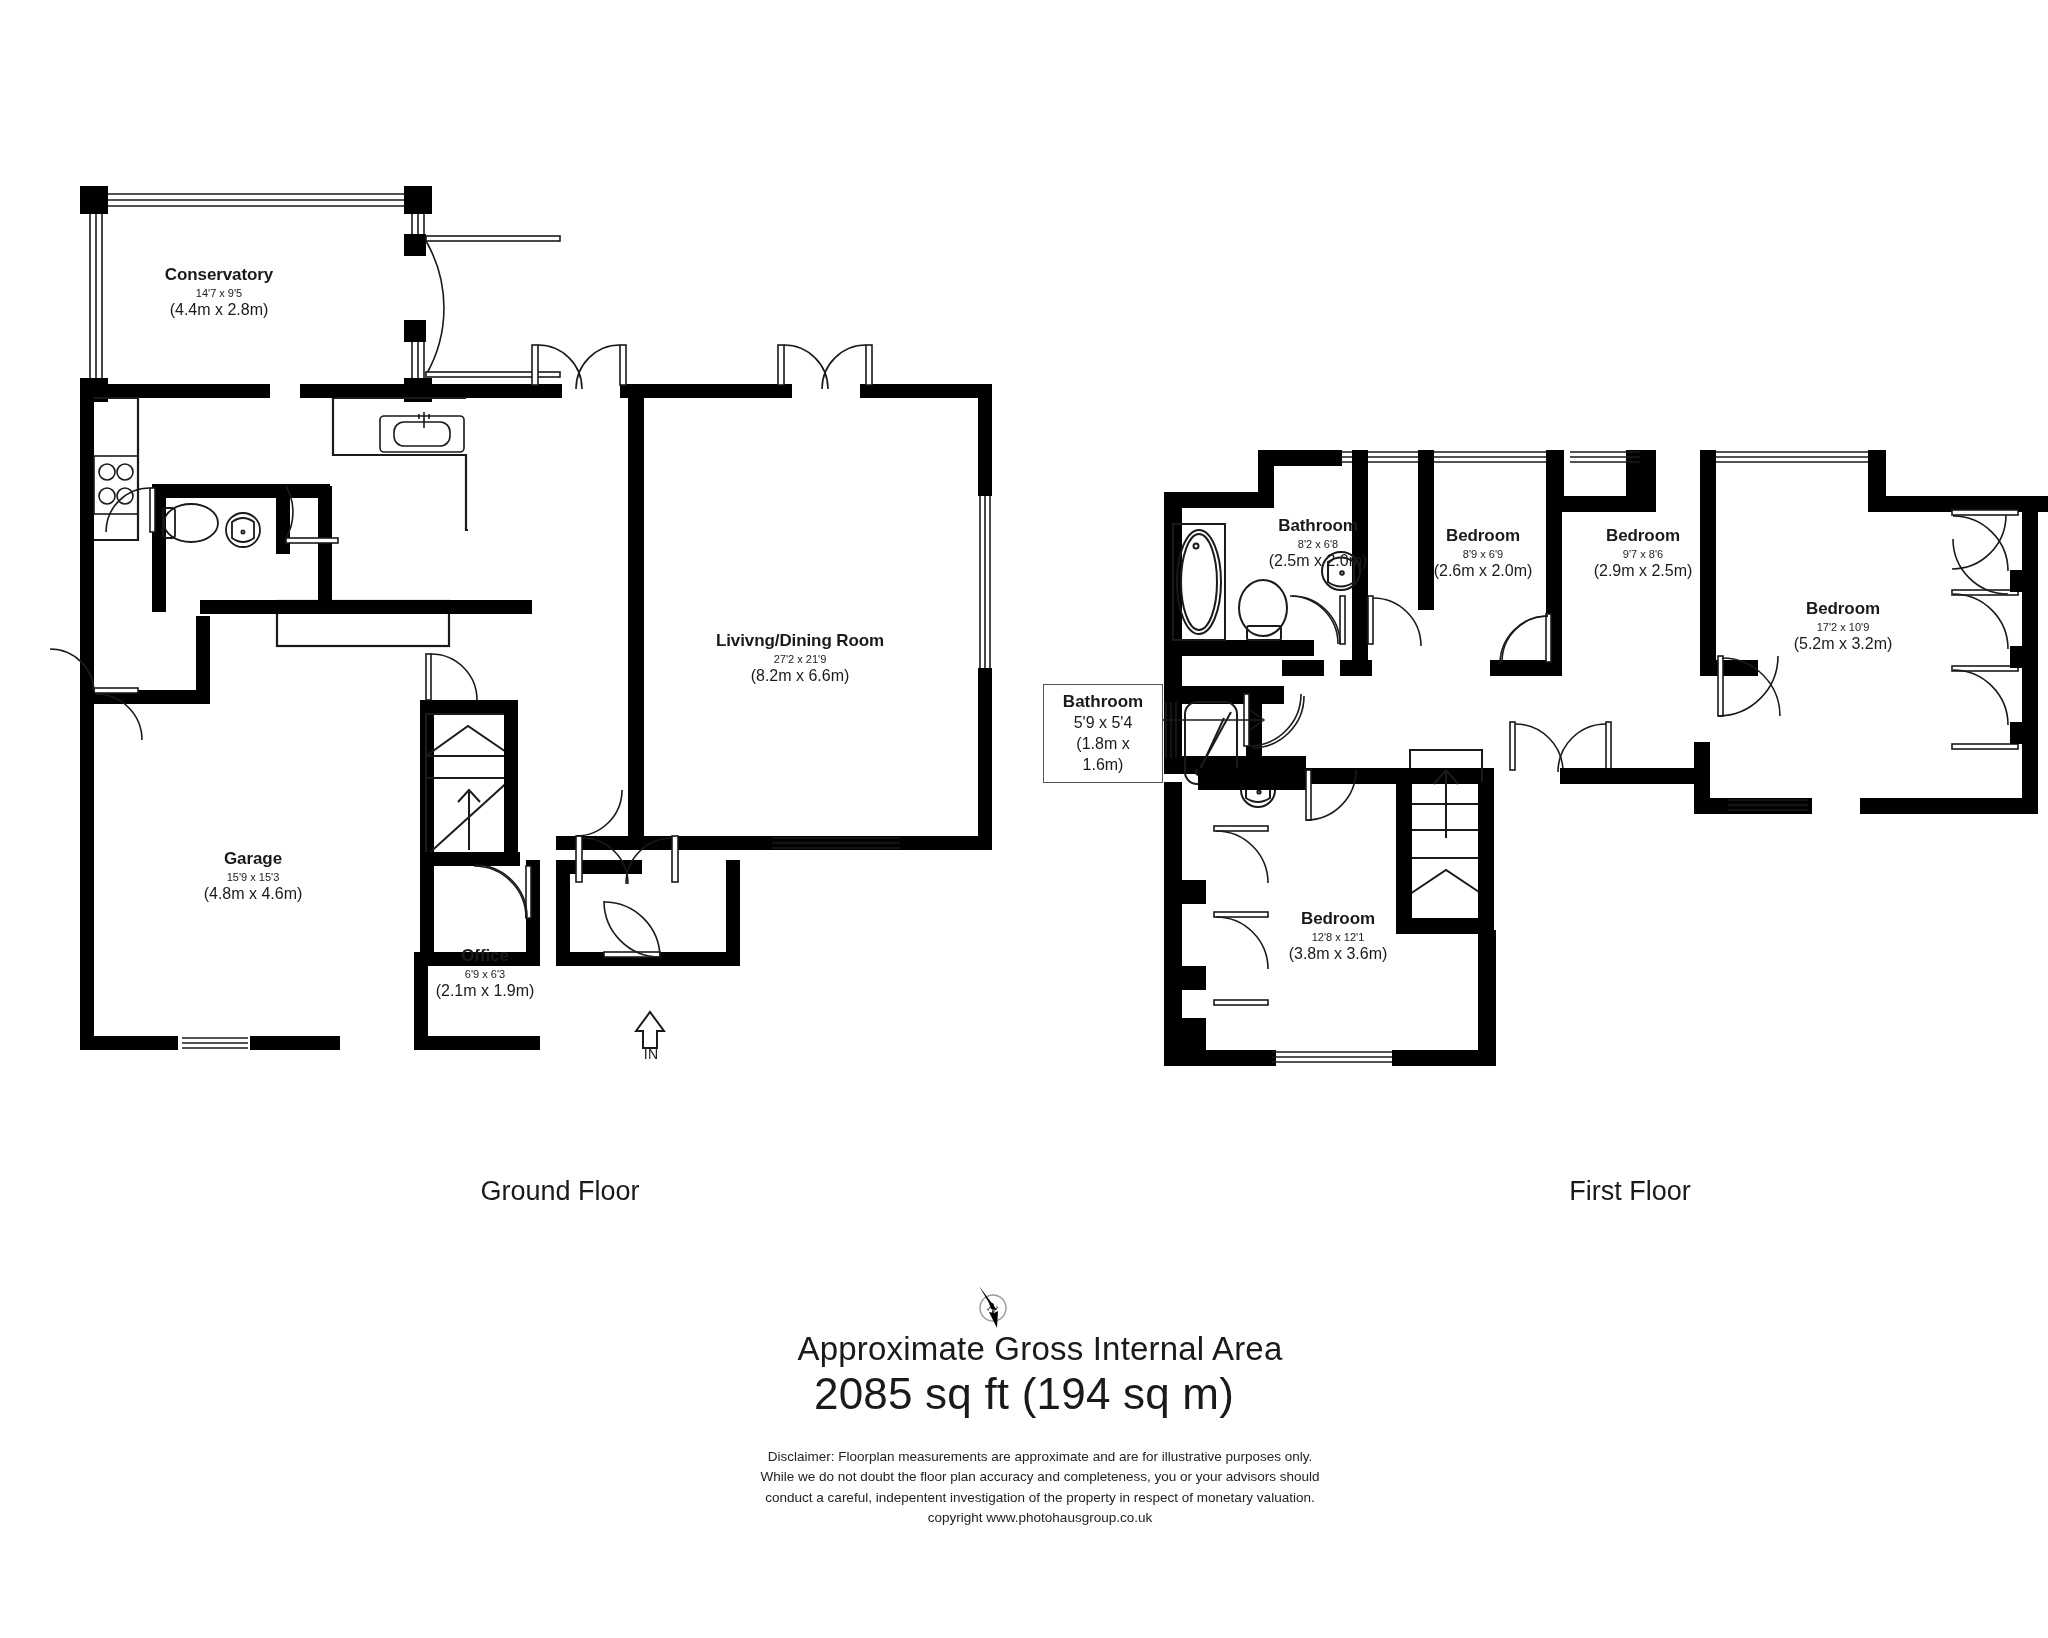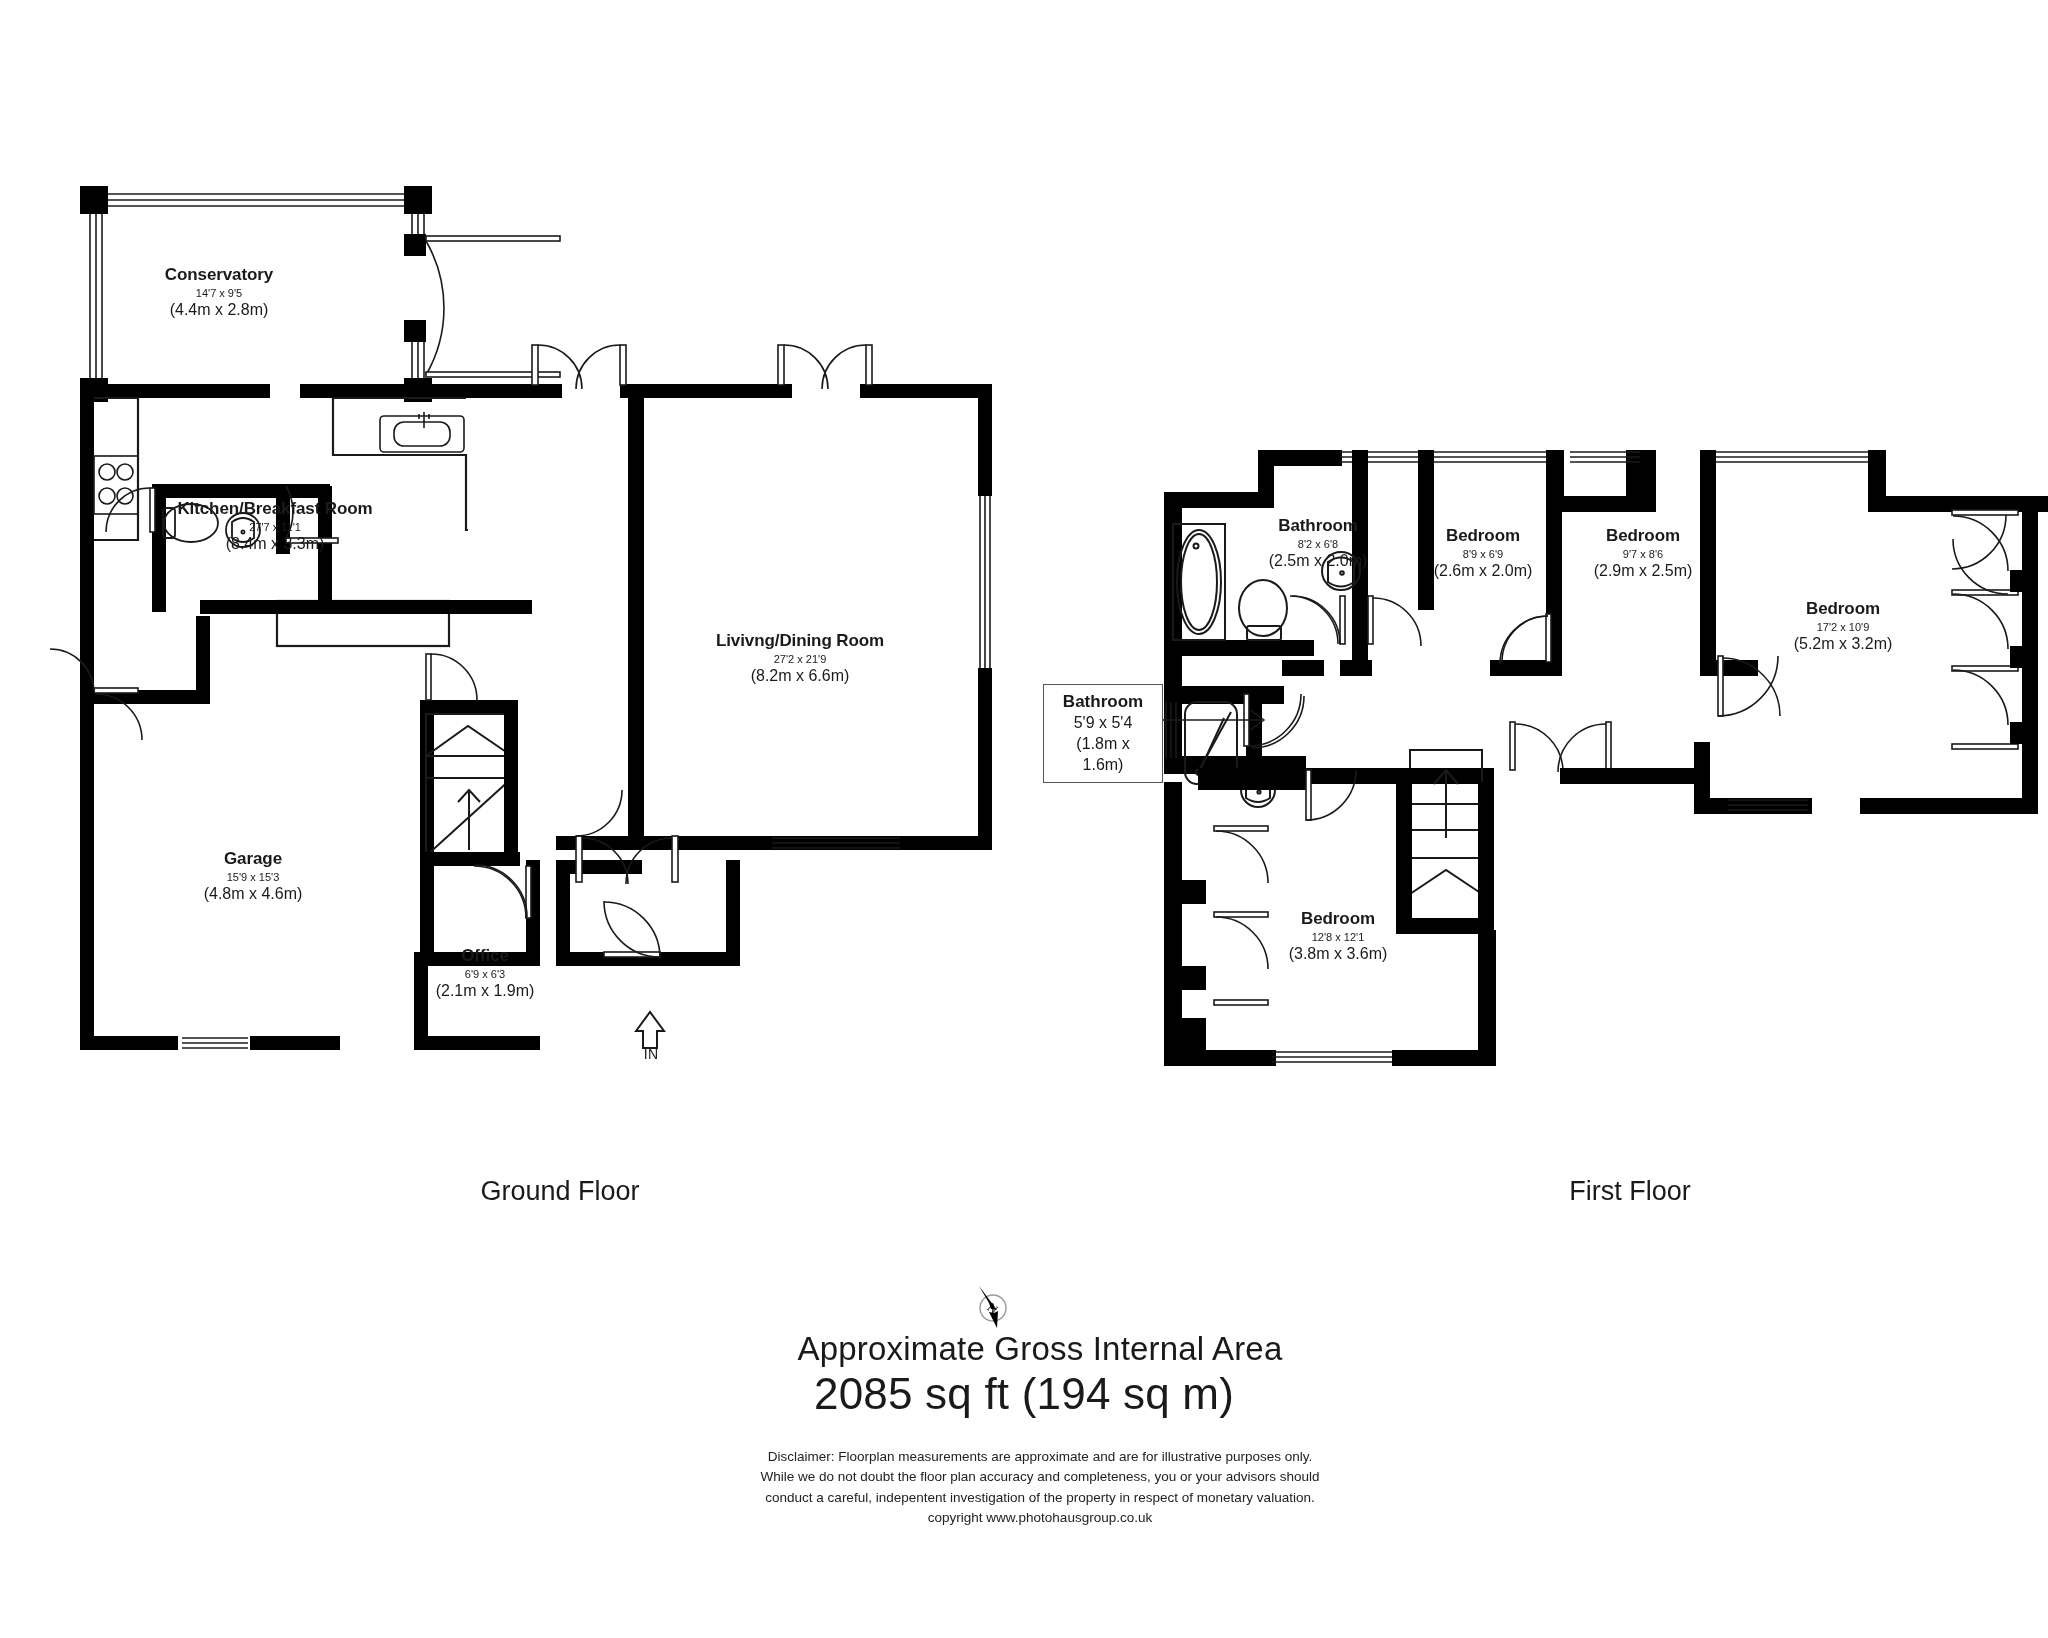--- a/index.html
+++ b/index.html
@@ -531,25 +531,20 @@
 
     </g>
   </svg>
 
   <div class="room-label" style="left:102px; top:264px; width:220px;margin-left:7px;">
     <span class="rname">Conservatory</span>
     <span class="rdim">14'7 x 9'5</span>
     <span class="rdim-m">(4.4m x 2.8m)</span>
   </div>
 
-  <div class="room-label" style="left:105px; top:498px; width:340px;">
-    <span class="rname">Kitchen/Breakfast Room</span>
-    <span class="rdim">27'7 x 11'1</span>
-    <span class="rdim-m">(8.4m x 3.3m)</span>
-  </div>
 
   <div class="room-label" style="left:645px; top:630px; width:310px;">
     <span class="rname">Livivng/Dining Room</span>
     <span class="rdim">27'2 x 21'9</span>
     <span class="rdim-m">(8.2m x 6.6m)</span>
   </div>
 
   <div class="room-label" style="left:148px; top:848px; width:210px;">
     <span class="rname">Garage</span>
     <span class="rdim">15'9 x 15'3</span>

